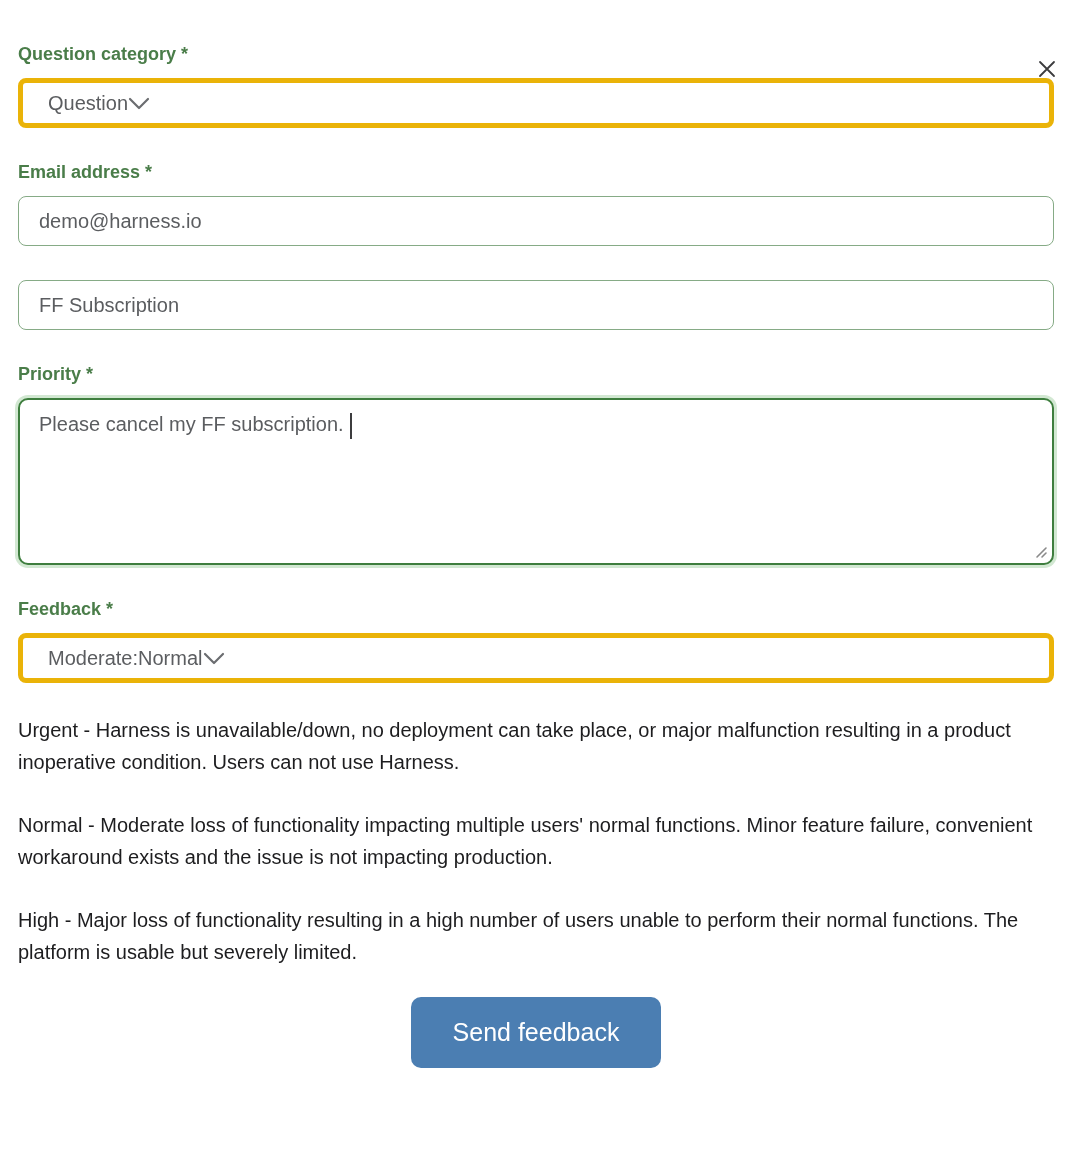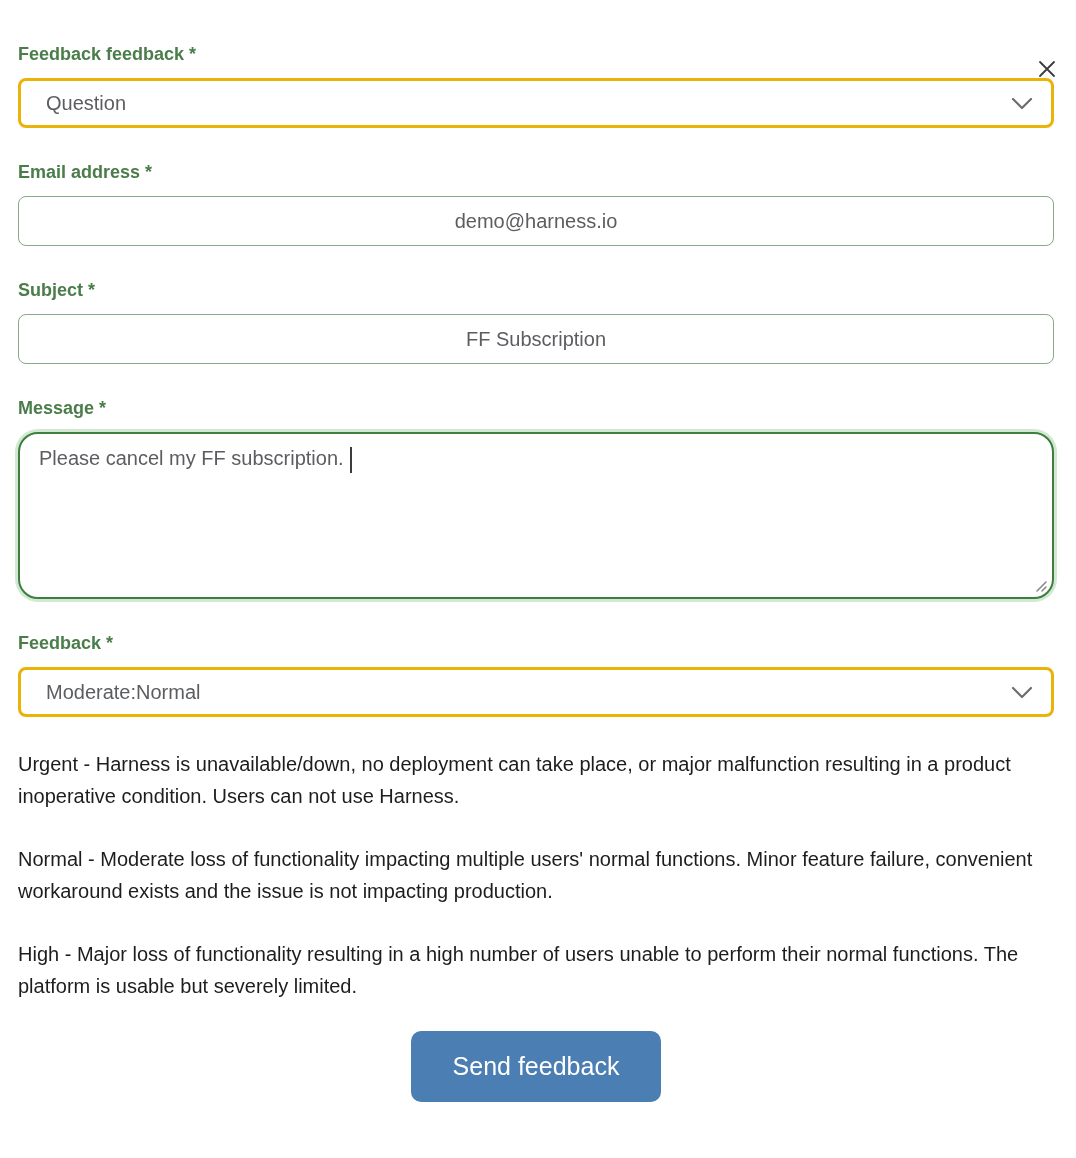--- a/index.html
+++ b/index.html
@@ -46,36 +46,34 @@
     width: 100%;
     background: #ffffff;
     border-radius: 8px;
     font-size: 20px;
     color: #5b5d60;
     display: flex;
     align-items: center;
   }
   .select-control {
     height: 50px;
-    border: 3px solid #eab308;
+    border: 5px solid #eab308;
     padding: 0 18px 0 25px;
-    justify-content: space-between;
     cursor: pointer;
   }
   .input-control {
     height: 50px;
     border: 1px solid #86ab86;
     padding: 0 20px;
     cursor: text;
-    justify-content: center;
   }
   .textarea-control {
     height: 167px;
     border: 2px solid #3e7e3e;
-    border-radius: 20px;
+    border-radius: 10px;
     box-shadow: 0 0 0 3px rgba(125, 190, 125, 0.35);
     padding: 13px 19px;
     align-items: flex-start;
     position: relative;
     cursor: text;
   }
 
   .caret {
     display: inline-block;
     width: 2px;
@@ -120,45 +118,44 @@
 
 <div class="dialog">
 
   <button class="close-btn" aria-label="Close">
     <svg width="20" height="20" viewBox="0 0 20 20">
       <path d="M3 3 L17 17 M17 3 L3 17" stroke="#3c3c3e" stroke-width="1.8" fill="none" stroke-linecap="round"></path>
     </svg>
   </button>
 
   <div class="group first">
-    <label class="field-label"><span>Feedback feedback</span> <span class="req">*</span></label>
+    <label class="field-label"><span>Question category</span> <span class="req">*</span></label>
     <div class="control select-control" role="combobox">
       <span>Question</span>
       <svg width="22" height="13" viewBox="0 0 22 13">
         <path d="M2 2 L11 11 L20 2" stroke="#6b6d70" stroke-width="2.2" fill="none" stroke-linecap="round" stroke-linejoin="round"></path>
       </svg>
     </div>
   </div>
 
   <div class="group">
     <label class="field-label"><span>Email address</span> <span class="req">*</span></label>
     <div class="control input-control" role="textbox">
       <span>demo@harness.io</span>
     </div>
   </div>
 
   <div class="group">
-    <label class="field-label"><span>Subject</span> <span class="req">*</span></label>
     <div class="control input-control" role="textbox">
       <span>FF Subscription</span>
     </div>
   </div>
 
   <div class="group">
-    <label class="field-label"><span>Message</span> <span class="req">*</span></label>
+    <label class="field-label"><span>Priority</span> <span class="req">*</span></label>
     <div class="control textarea-control" role="textbox">
       <span>Please cancel my FF subscription.</span>
         <span class="caret"></span>
       <svg class="resize-handle" width="15" height="15" viewBox="0 0 15 15">
         <path d="M13 4 L4 13 M13 9 L9 13" stroke="#8a8a8a" stroke-width="1.6" fill="none" stroke-linecap="round"></path>
       </svg>
     </div>
   </div>
 
   <div class="group">

